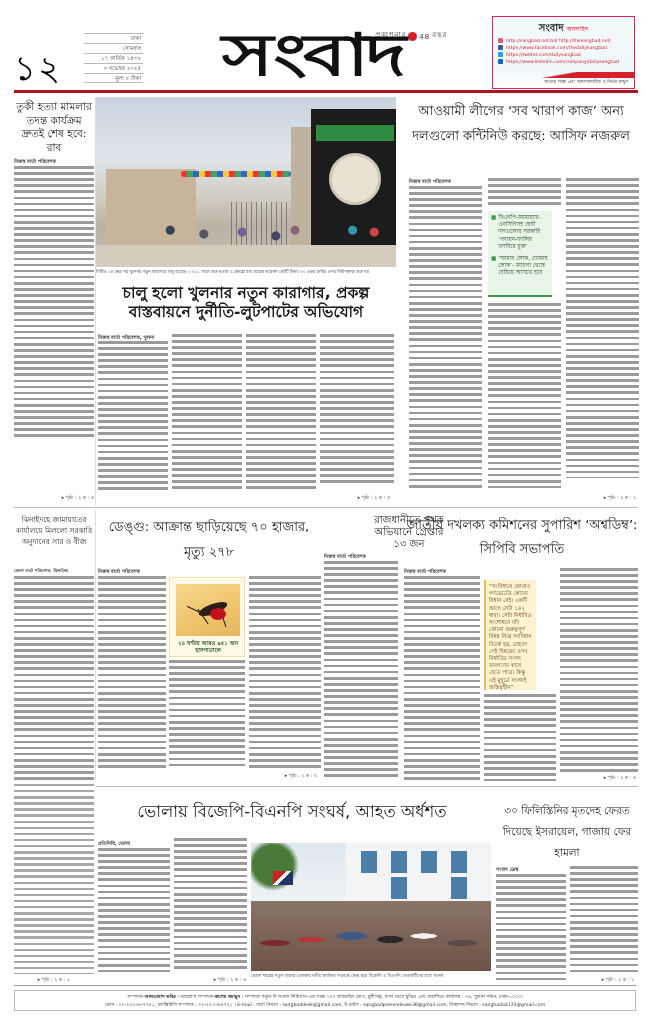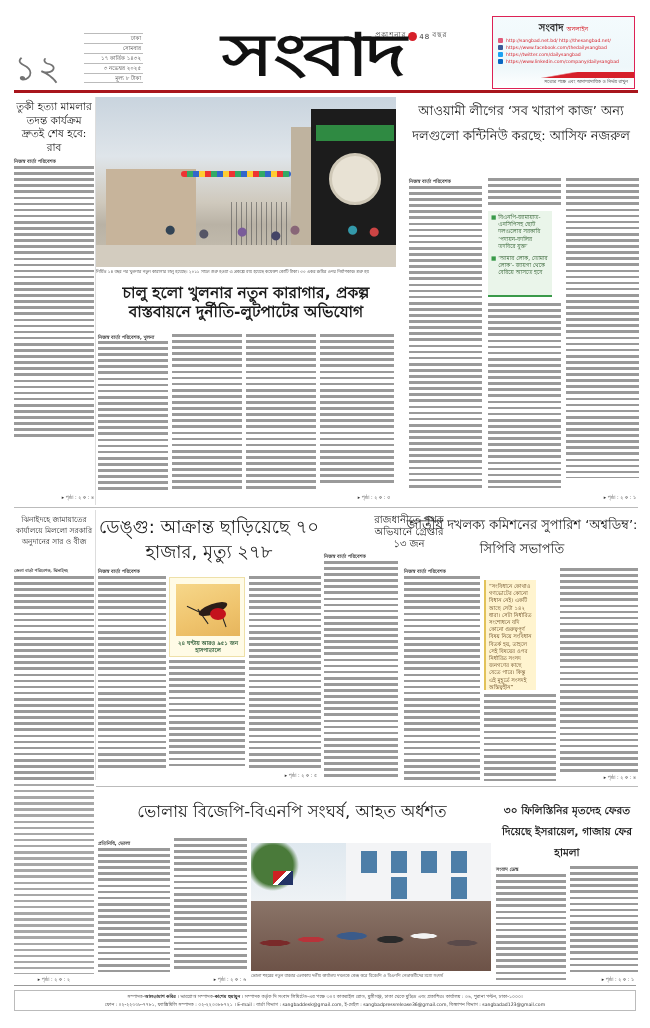--- a/index.html
+++ b/index.html
@@ -1,21 +1,21 @@
 <!DOCTYPE html>
 <html><head>
 <meta charset="utf-8">
 <style>
   * { box-sizing: border-box; margin: 0; padding: 0; }
   html, body { width: 650px; height: 1028px; background: #ffffff; overflow: hidden; }
   body { font-family: "DejaVu Sans", sans-serif; color: #1a1a1a; position: relative; }
 
   
   .masthead { position: absolute; left: 0; top: 0; width: 650px; height: 95px; }
-  .page-no { position: absolute; left: 14px; top: 42px; font-family: "DejaVu Serif", serif; font-size: 34px; color: #737373; letter-spacing: 2px; }
+  .page-no { position: absolute; left: 14px; top: 42px; font-family: "DejaVu Serif", serif; font-size: 34px; color: #000000; letter-spacing: 2px; }
   .dateline { position: absolute; left: 84px; top: 33px; width: 59px; }
   .dateline div { font-size: 5.5px; color: #444; text-align: right; border-top: 1px solid #bbb; line-height: 9px; height: 10px; padding-right: 2px; white-space: nowrap; overflow: hidden; }
   .dateline div:last-child { border-bottom: 1px solid #bbb; }
   .logo { position: absolute; left: 162px; top: 30px; width: 300px; height: 58px; display: flex; align-items: center; justify-content: center; font-family: "DejaVu Serif", serif; font-weight: bold; font-size: 58px; letter-spacing: -3px; color: #111; transform: scaleX(1.35); transform-origin: center; }
   .founded { position: absolute; left: 375px; top: 29px; font-size: 7px; color: #333; letter-spacing: 1px; display: flex; align-items: flex-end; gap: 2px; }
   .founded .dot { width: 9px; height: 9px; border-radius: 50%; background: #d6202a; display: inline-block; }
 
   .ad-box { position: absolute; left: 492px; top: 16px; width: 143px; height: 73px; border: 1px solid #d25; background: linear-gradient(180deg,#f4fbfd 0%,#eef7fa 70%,#fff 100%); padding: 3px 5px; overflow: hidden; }
   .ad-title { text-align: center; font-weight: bold; font-size: 10px; color: #222; }
   .ad-title span.tag { color: #d6202a; font-size: 6px; font-weight: normal; margin-left: 3px; }
@@ -169,21 +169,21 @@
 <div class="abs txt" style="left:566px;top:178px;width:73px;height:300px;"></div>
 <div class="abs cont" style="left:566px;top:494px;width:70px;">▸ পৃষ্ঠা : ২ ক : ১</div>
 
 <div class="hrule" style="left:14px;top:507px;width:624px;"></div>
 
 <div class="abs hl" style="left:14px;top:514px;width:80px;font-size:7.4px;line-height:11px;">ঝিনাইদহে জামায়াতের কার্যালয়ে মিললো সরকারি অনুদানের সার ও বীজ</div>
 <div class="abs byline" style="left:14px;top:568px;font-size:4.2px;">জেলা বার্তা পরিবেশক, ঝিনাইদহ</div>
 <div class="abs txt" style="left:14px;top:576px;width:80px;height:204px;"></div>
 <div class="vrule" style="left:95px;top:510px;height:270px;"></div>
 
-<div class="abs hl" style="left:98px;top:514px;width:222px;font-size:18px;line-height:25px;">ডেঙ্গু: আক্রান্ত ছাড়িয়েছে ৭০ হাজার, মৃত্যু ২৭৮</div>
+<div class="abs hl" style="left:98px;top:514px;width:222px;font-size:13px;line-height:25px;">ডেঙ্গু: আক্রান্ত ছাড়িয়েছে ৭০ হাজার, মৃত্যু ২৭৮</div>
 <div class="abs byline" style="left:98px;top:568px;">নিজস্ব বার্তা পরিবেশক</div>
 <div class="abs txt" style="left:98px;top:576px;width:68px;height:193px;"></div>
 <div class="dengue-box">
   <div class="dengue-img">
     <div class="mosq-leg" style="left:10px;top:26px;width:20px;transform:rotate(25deg);"></div>
     <div class="mosq-leg" style="left:18px;top:32px;width:18px;transform:rotate(55deg);"></div>
     <div class="mosq-leg" style="left:38px;top:34px;width:18px;transform:rotate(70deg);"></div>
     <div class="mosq-body"></div>
     <div class="mosq-belly"></div>
   </div>
@@ -223,21 +223,21 @@
   <div class="clash-win" style="left:140px;top:8px;"></div>
   <div class="clash-win" style="left:170px;top:8px;"></div>
   <div class="clash-win" style="left:200px;top:8px;"></div>
   <div class="clash-win" style="left:140px;top:34px;"></div>
   <div class="clash-win" style="left:200px;top:34px;"></div>
   <div class="clash-crowd"></div>
   <div class="clash-flag"></div>
 </div>
 <div class="abs caption" style="left:251px;top:973px;width:240px;height:12px;overflow:hidden;">ভোলা শহরের নতুন বাজার এলাকায় দলীয় কার্যালয় দখলকে কেন্দ্র করে বিজেপি ও বিএনপি নেতাকর্মীদের মধ্যে সংঘর্ষ</div>
 
-<div class="abs hl" style="left:494px;top:800px;width:146px;font-size:10.5px;line-height:21px;font-weight:bold;">৩০ ফিলিস্তিনির মৃতদেহ ফেরত দিয়েছে ইসরায়েল, গাজায় ফের হামলা</div>
+<div class="abs hl" style="left:494px;top:800px;width:146px;font-size:10.5px;line-height:21px;">৩০ ফিলিস্তিনির মৃতদেহ ফেরত দিয়েছে ইসরায়েল, গাজায় ফের হামলা</div>
 <div class="abs byline" style="left:496px;top:866px;">সংবাদ ডেস্ক</div>
 <div class="abs txt" style="left:496px;top:874px;width:70px;height:106px;"></div>
 <div class="abs txt" style="left:570px;top:866px;width:68px;height:108px;"></div>
 <div class="abs cont" style="left:570px;top:976px;width:64px;">▸ পৃষ্ঠা : ২ ক : ১</div>
 
 <div class="bottom-rule"></div>
 <div class="footer-box">
   <div>
     <span>সম্পাদক-</span><b>আলতামাশ কবির</b><span> । ভারপ্রাপ্ত সম্পাদক-</span><b>কাশেম হুমায়ুন</b><span> । সম্পাদক কর্তৃক দি সংবাদ লিমিটেড-এর পক্ষে ৩০৫ কাকরাইল রোড, মুঙ্গীগঞ্জ, ঢাকা থেকে মুদ্রিত এবং প্রকাশিত। কার্যালয় : ৩৬, পুরানা পল্টন, ঢাকা-১০০০।</span>
   </div>

